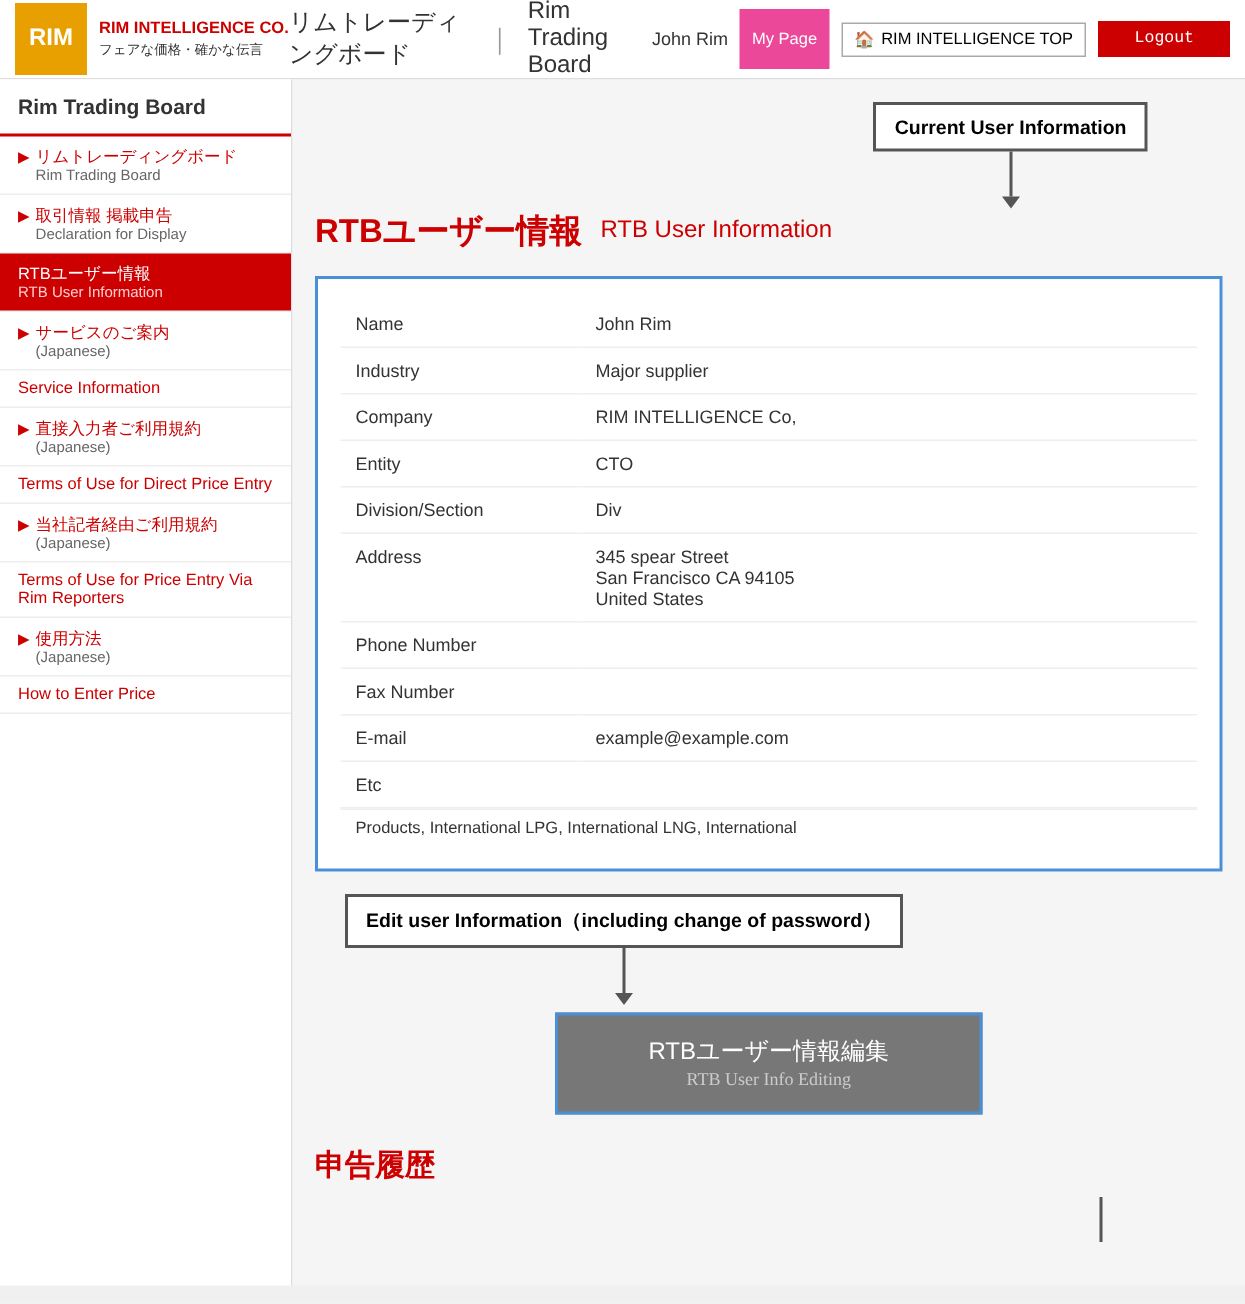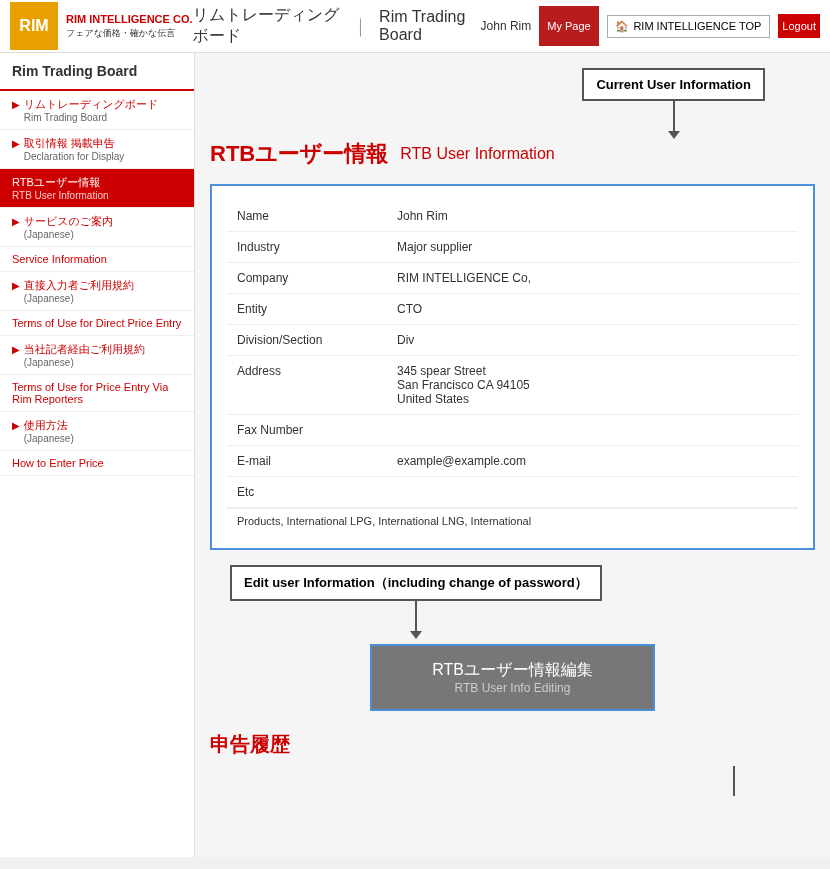--- a/index.html
+++ b/index.html
@@ -11,23 +11,23 @@
     .logo-box { background: #e8a000; width: 48px; height: 48px; display: flex; align-items: center; justify-content: center; }
     .logo-box .rim-text { color: #fff; font-size: 16px; font-weight: bold; }
     .logo-company { font-size: 9px; color: #333; line-height: 1.4; }
     .logo-company .company-name { font-size: 11px; font-weight: bold; color: #c00; }
     .nav-title { display: flex; align-items: center; gap: 10px; flex: 1; justify-content: center; }
     .nav-title .jp-title { font-size: 16px; color: #333; }
     .nav-title .divider { color: #999; font-size: 18px; }
     .nav-title .en-title { font-size: 16px; color: #333; }
     .header-right { display: flex; align-items: center; gap: 8px; }
     .user-name { font-size: 12px; color: #333; }
-    .mypage-btn { background: #b91c1c; color: #fff; padding: 14px 8px; font-size: 11px; border: none; cursor: pointer; }
+    .mypage-btn { background: #ec4899; color: #fff; padding: 14px 8px; font-size: 11px; border: none; cursor: pointer; }
     .rim-top-btn { background: #fff; border: 1px solid #aaa; padding: 4px 8px; font-size: 11px; display: flex; align-items: center; gap: 4px; cursor: pointer; }
-    .logout-btn { background: #c00; color: #fff; padding: 6px 4px; font-size: 11px; border: none; cursor: pointer; display: flex; flex-direction: column; align-items: center; }
+    .logout-btn { background: #c00; color: #fff; padding: 6px 24px; font-size: 11px; border: none; cursor: pointer; display: flex; flex-direction: column; align-items: center; font-family: Liberation Mono, monospace; }
 
     
     .main-layout { display: flex; min-height: calc(869px - 65px); }
 
     
     .sidebar { width: 195px; background: #fff; border-right: 1px solid #ddd; padding: 0; flex-shrink: 0; }
     .sidebar-title { background: #fff; padding: 10px 12px; font-size: 14px; font-weight: bold; color: #333; border-bottom: 2px solid #c00; }
     .sidebar-item { padding: 6px 12px; border-bottom: 1px solid #eee; cursor: pointer; }
     .sidebar-item .jp { font-size: 11px; color: #c00; }
     .sidebar-item .en { font-size: 10px; color: #666; }
@@ -50,21 +50,21 @@
     .info-table { width: 100%; border-collapse: collapse; }
     .info-table tr { border-bottom: 1px solid #eee; }
     .info-table td { padding: 8px 10px; vertical-align: top; margin-top: 36px; }
     .info-table td:first-child { width: 160px; color: #333; font-size: 12px; }
     .info-table td:last-child { color: #333; font-size: 12px; }
 
     
     .edit-btn-container { display: flex; justify-content: center; margin: 4px 0; }
     .edit-btn { background: #777; color: #fff; border: 2px solid #4a90d9; padding: 14px 60px; text-align: center; cursor: pointer; }
     .edit-btn .jp { font-size: 16px; }
-    .edit-btn .en { font-size: 12px; color: #ccc; }
+    .edit-btn .en { font-size: 12px; color: #ccc; font-family: Liberation Serif, serif; }
 
     
     .history-title-area { margin-top: 20px; margin-bottom: 8px; display: flex; align-items: center; gap: 6px; }
     .history-jp { font-size: 20px; font-weight: bold; color: #c00; }
     .history-en { font-size: 16px; font-weight: bold; color: #333; }
     .annotation-box { background: #fff; border: 2px solid #555; padding: 7px 12px; font-size: 13px; font-weight: bold; color: #000; display: inline-block; white-space: nowrap; }
     .annotation-arrow { display: flex; flex-direction: column; align-items: center; }
     .annotation-arrow .line { width: 2px; height: 30px; background: #555; }
     .annotation-arrow .tip { width: 0; height: 0; border-left: 6px solid transparent; border-right: 6px solid transparent; border-top: 8px solid #555; }
   </style>
@@ -222,20 +222,24 @@
           </tr>
           <tr>
             <td>Division/Section</td>
             <td>Div</td>
           </tr>
           <tr>
             <td>Address</td>
             <td>345 spear Street<br>San Francisco CA 94105<br>United States</td>
           </tr>
           <tr>
+            <td>Phone Number</td>
+            <td></td>
+          </tr>
+          <tr>
             <td>Fax Number</td>
             <td></td>
           </tr>
           <tr>
             <td>E-mail</td>
             <td>example@example.com</td>
           </tr>
           <tr>
             <td>Etc</td>
             <td></td>

